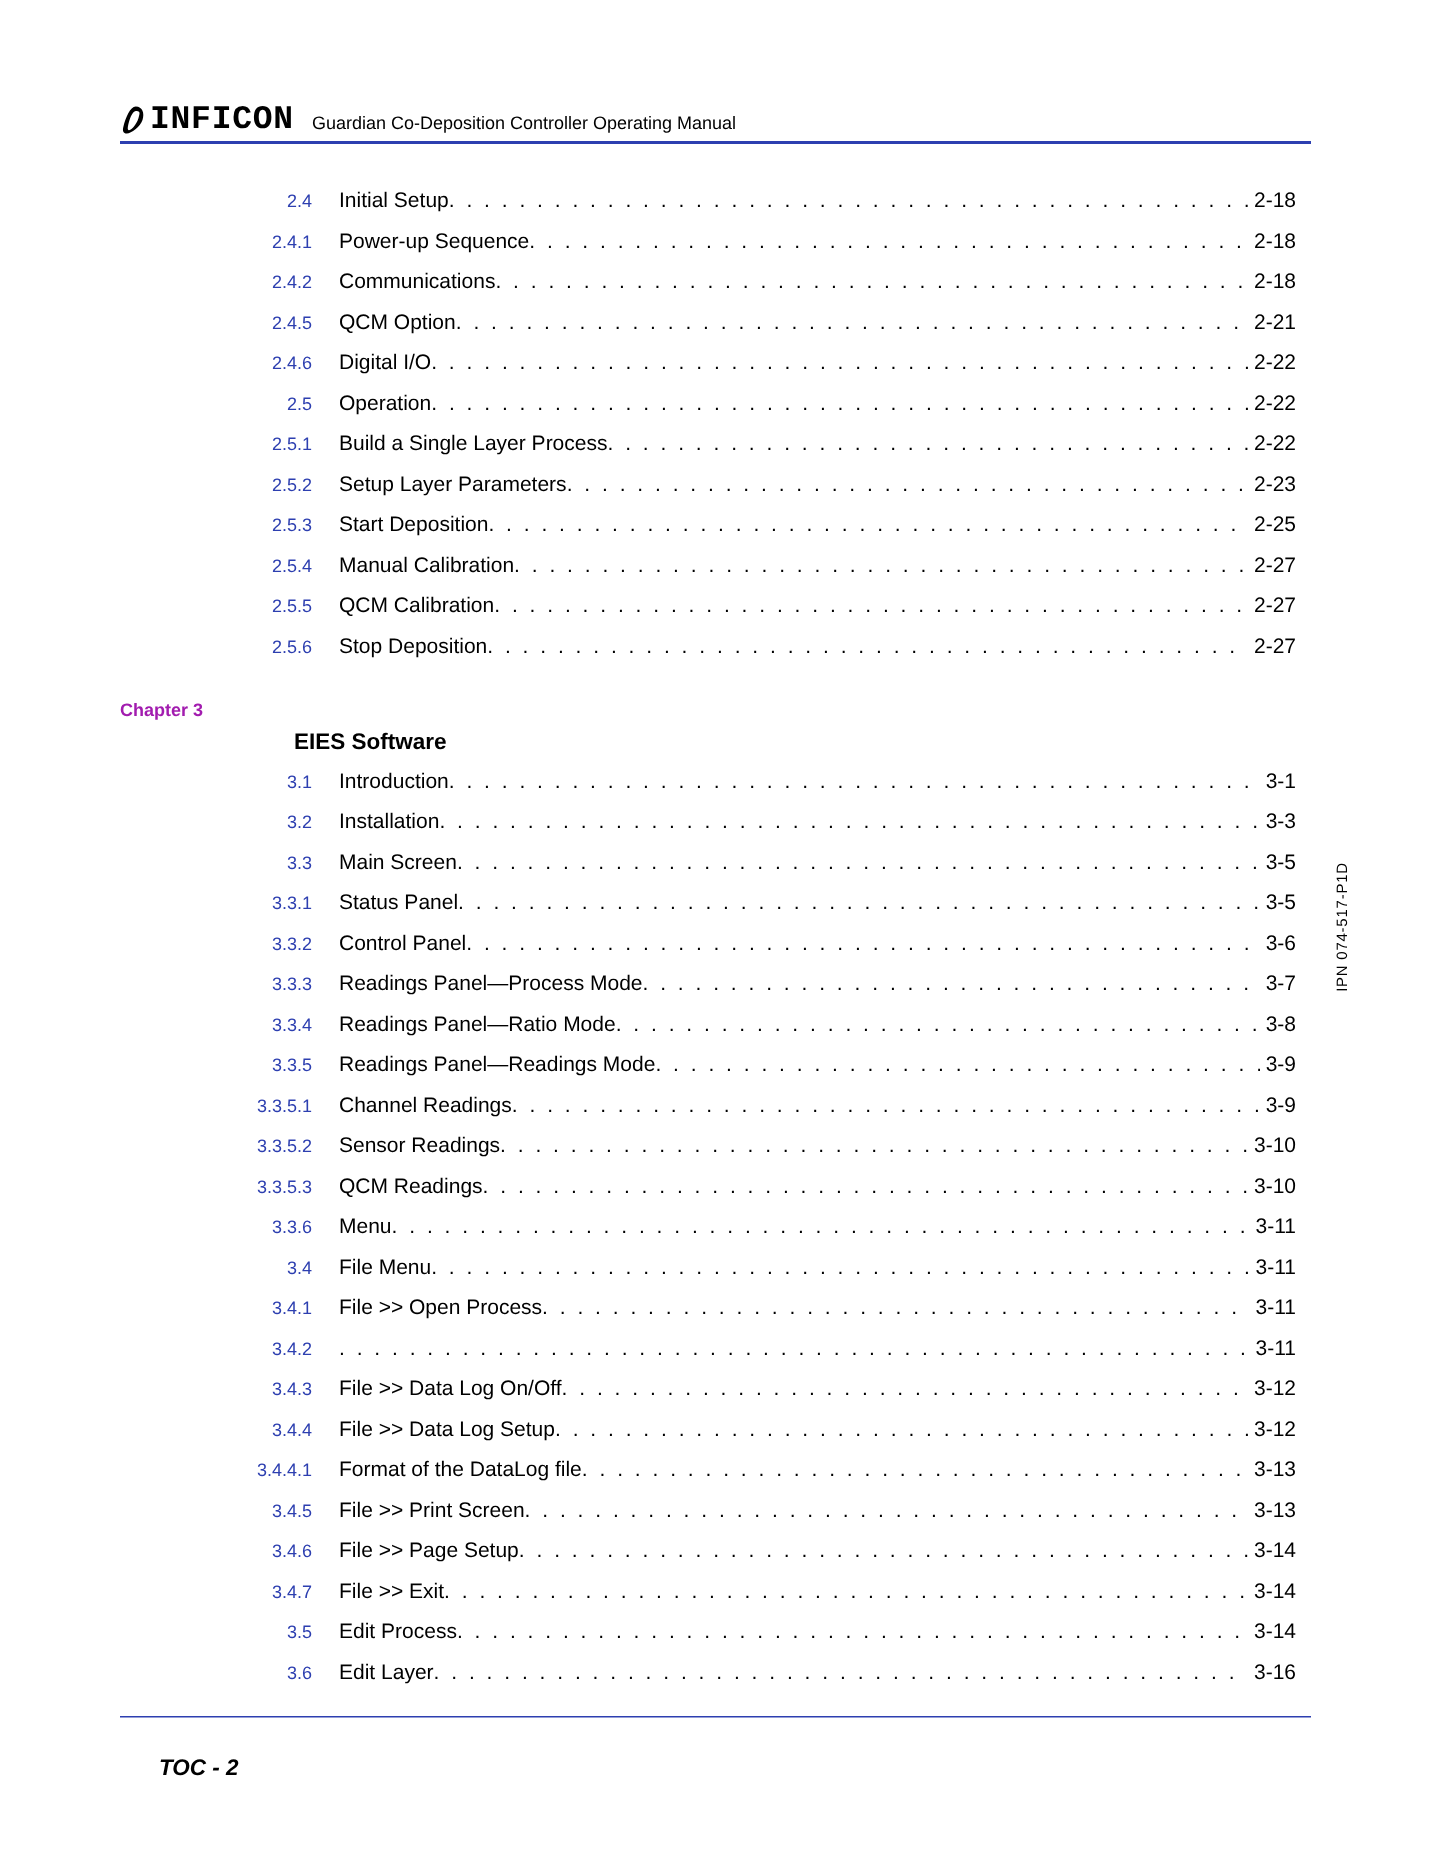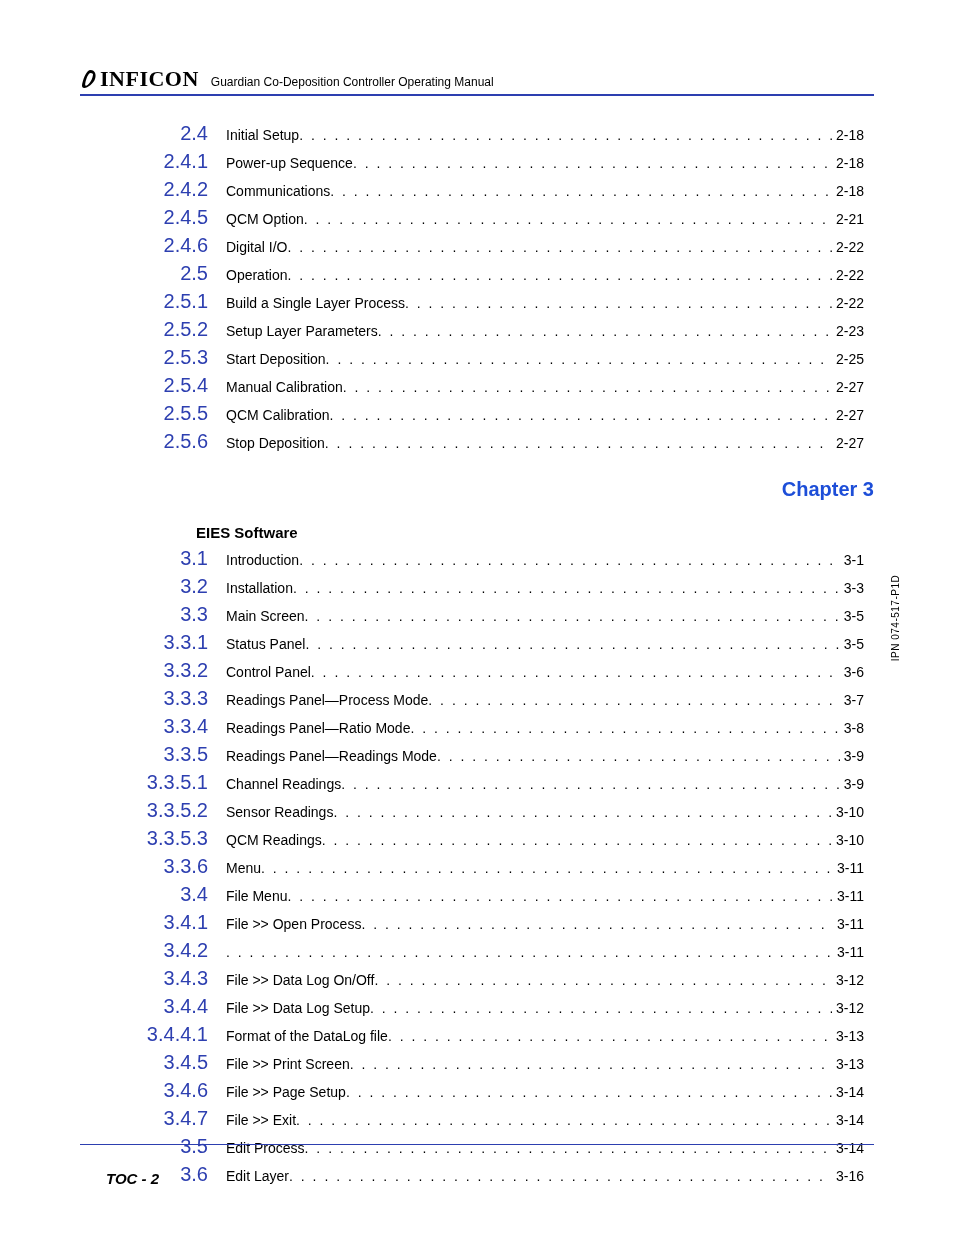--- a/index.html
+++ b/index.html
@@ -18,21 +18,21 @@
     padding: 60px 80px 0 80px;
   }
   .header-row {
     display: flex;
     align-items: flex-end;
     gap: 12px;
     margin-bottom: 2px;
     height: 32px;
   }
   .logo {
-    font-family: Liberation Serif, serif;
+    font-family: Liberation Mono, monospace;
     font-weight: 900;
     font-size: 22px;
     letter-spacing: 0.5px;
     display: flex;
     align-items: center;
     gap: 2px;
   }
   .logo svg { display: block; }
   .manual-title {
     font-size: 12px;
@@ -54,21 +54,21 @@
     font-size: 14px;
     line-height: 26px;
     white-space: nowrap;
   }
   .toc-num {
     width: 98px;
     text-align: right;
     color: #2d3fb0;
     padding-right: 18px;
     flex: none;
-    font-size: 20px;
+    font-size: 12px;
   }
   .toc-title {
     flex: none;
   }
   .toc-dots {
     flex: 1 1 auto;
     overflow: hidden;
     letter-spacing: 2px;
     color: #000;
   }
@@ -78,30 +78,29 @@
   .toc-page {
     flex: none;
     padding-left: 4px;
   }
 
   .chapter-block {
     margin-top: 22px;
     margin-bottom: 4px;
   }
   .chapter-label {
-    color: #1d4ed8;
+    color: #a21caf;
     font-weight: bold;
-    font-size: 20px;
-    text-align: right;
+    font-size: 12px;
   }
   .chapter-title {
     font-weight: bold;
     font-size: 15px;
     margin-left: 116px;
-    margin-top: 23px;
+    margin-top: 6px;
     margin-bottom: 2px;
   }
 
   .footer-line {
     position: absolute;
     left: 80px;
     right: 80px;
     bottom: 90px;
     border-top: 1.5px solid #2d3fb0;
   }

